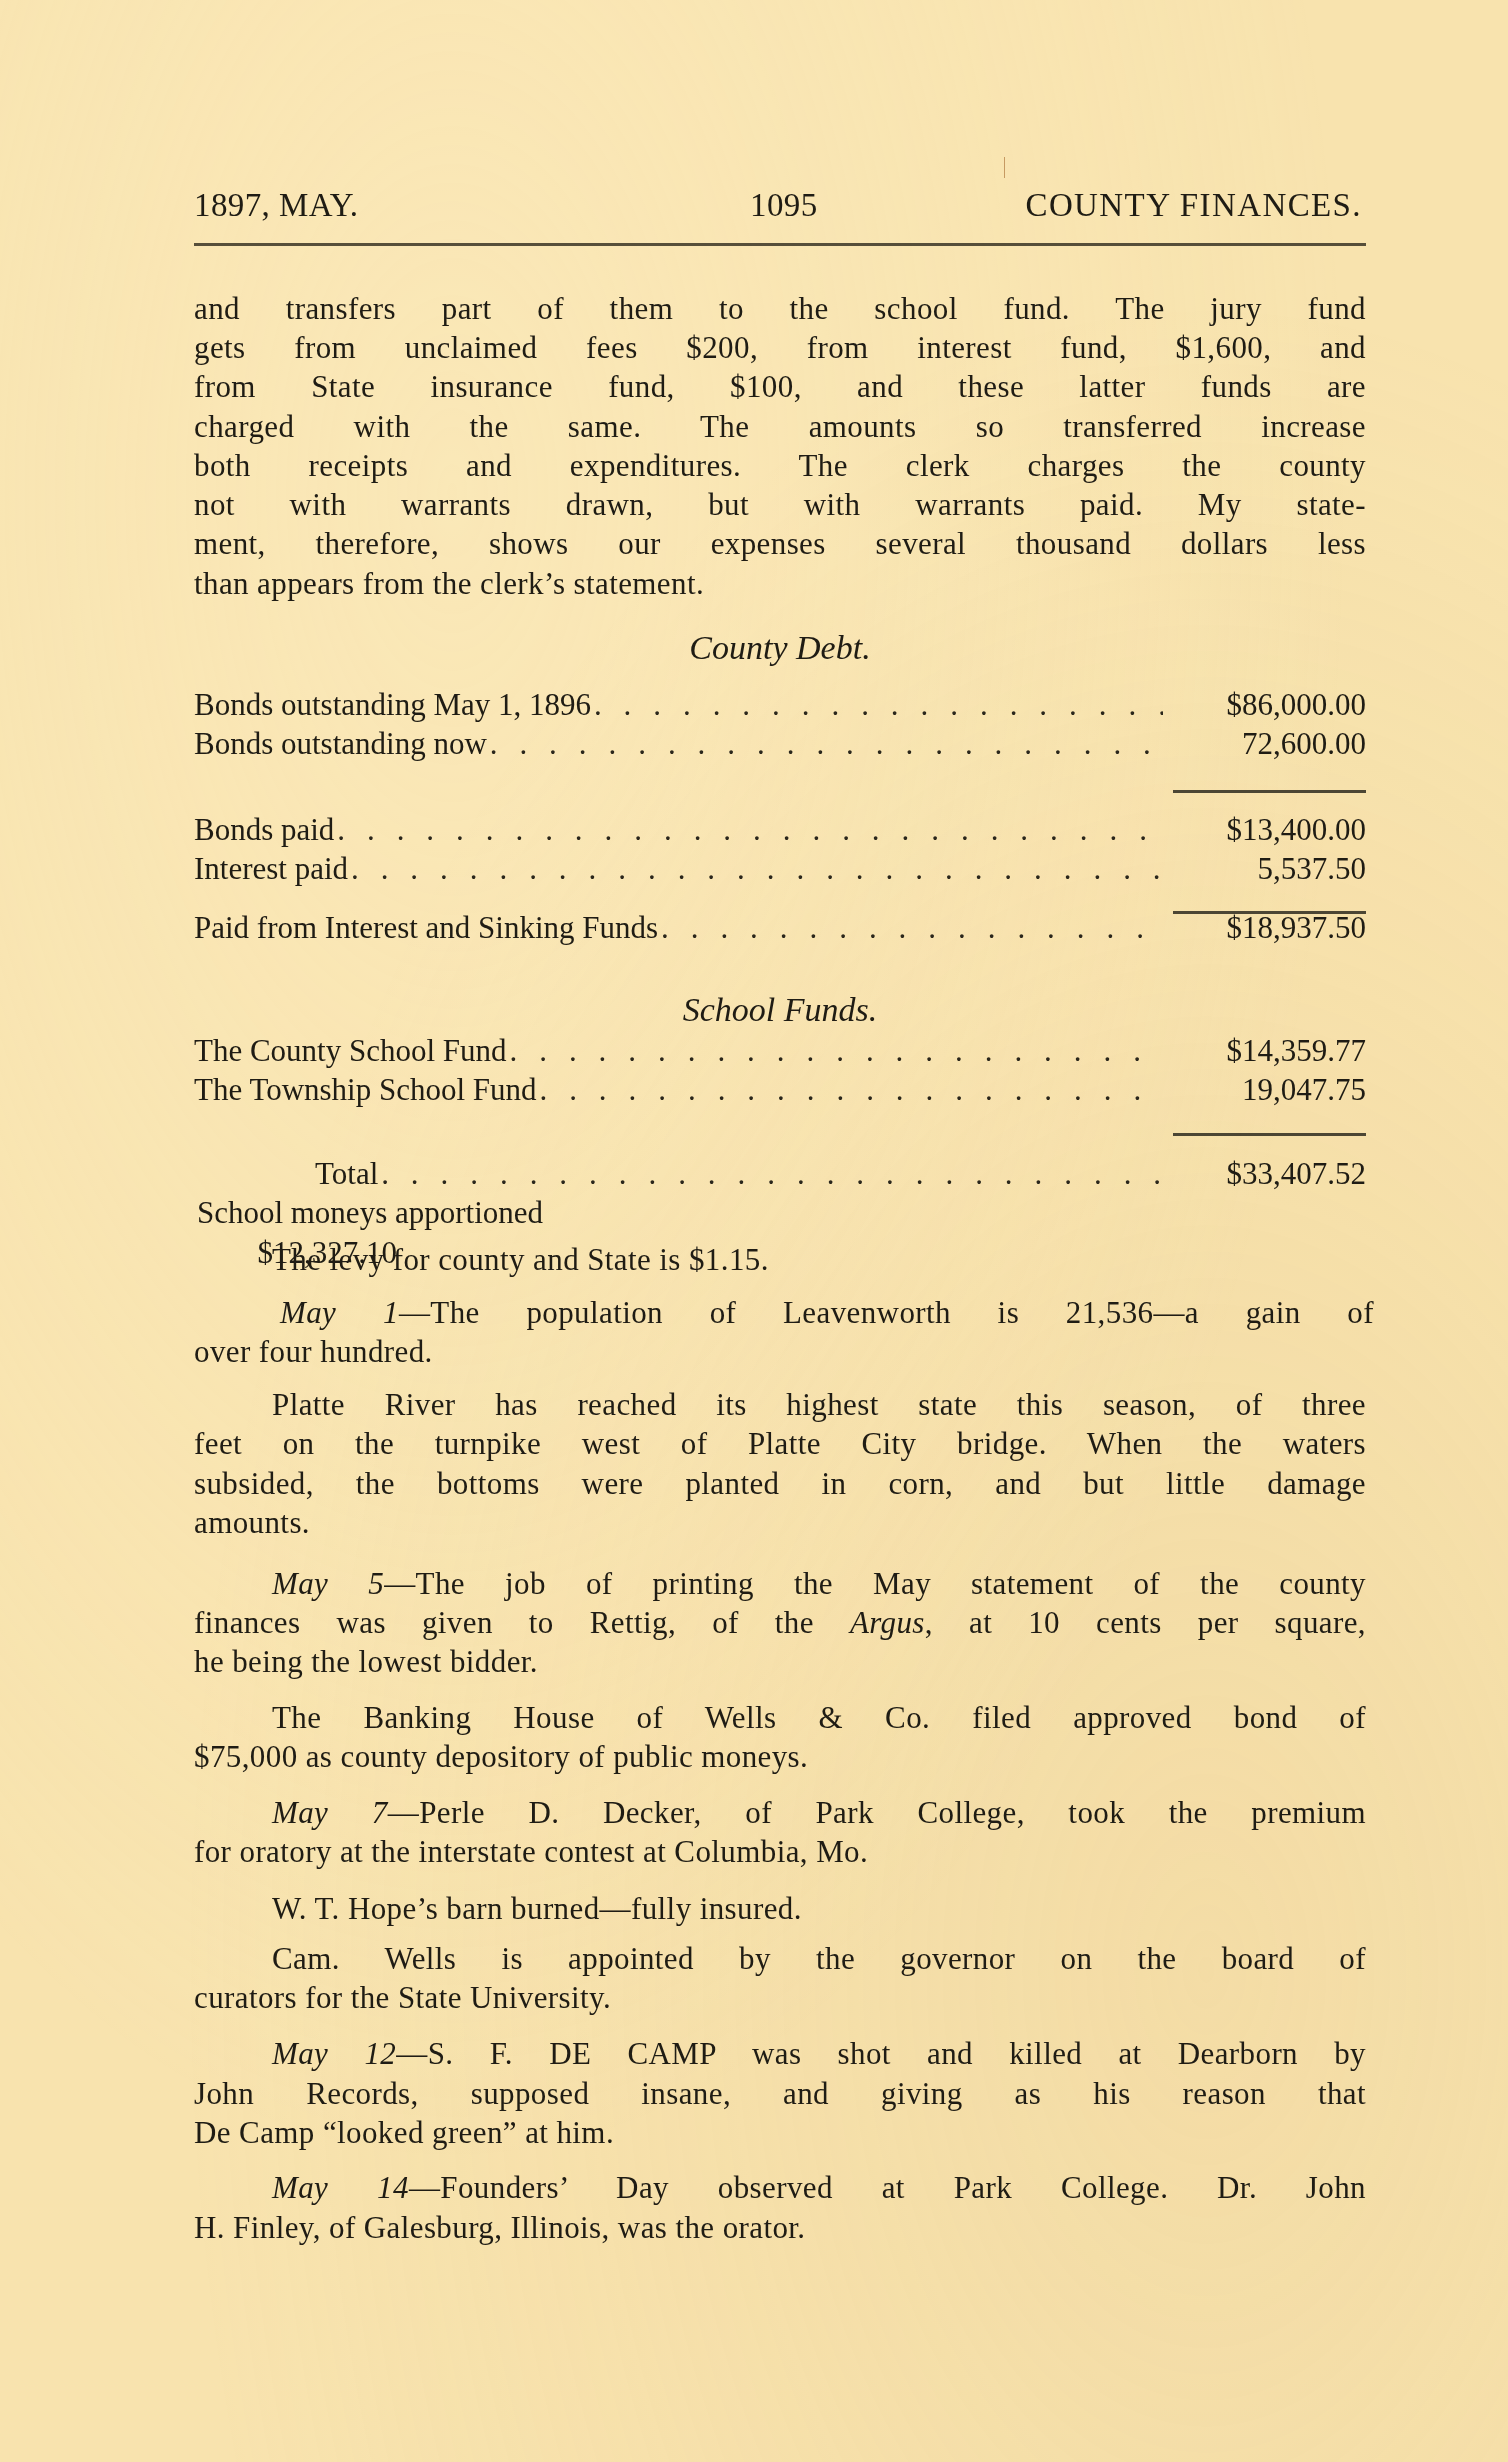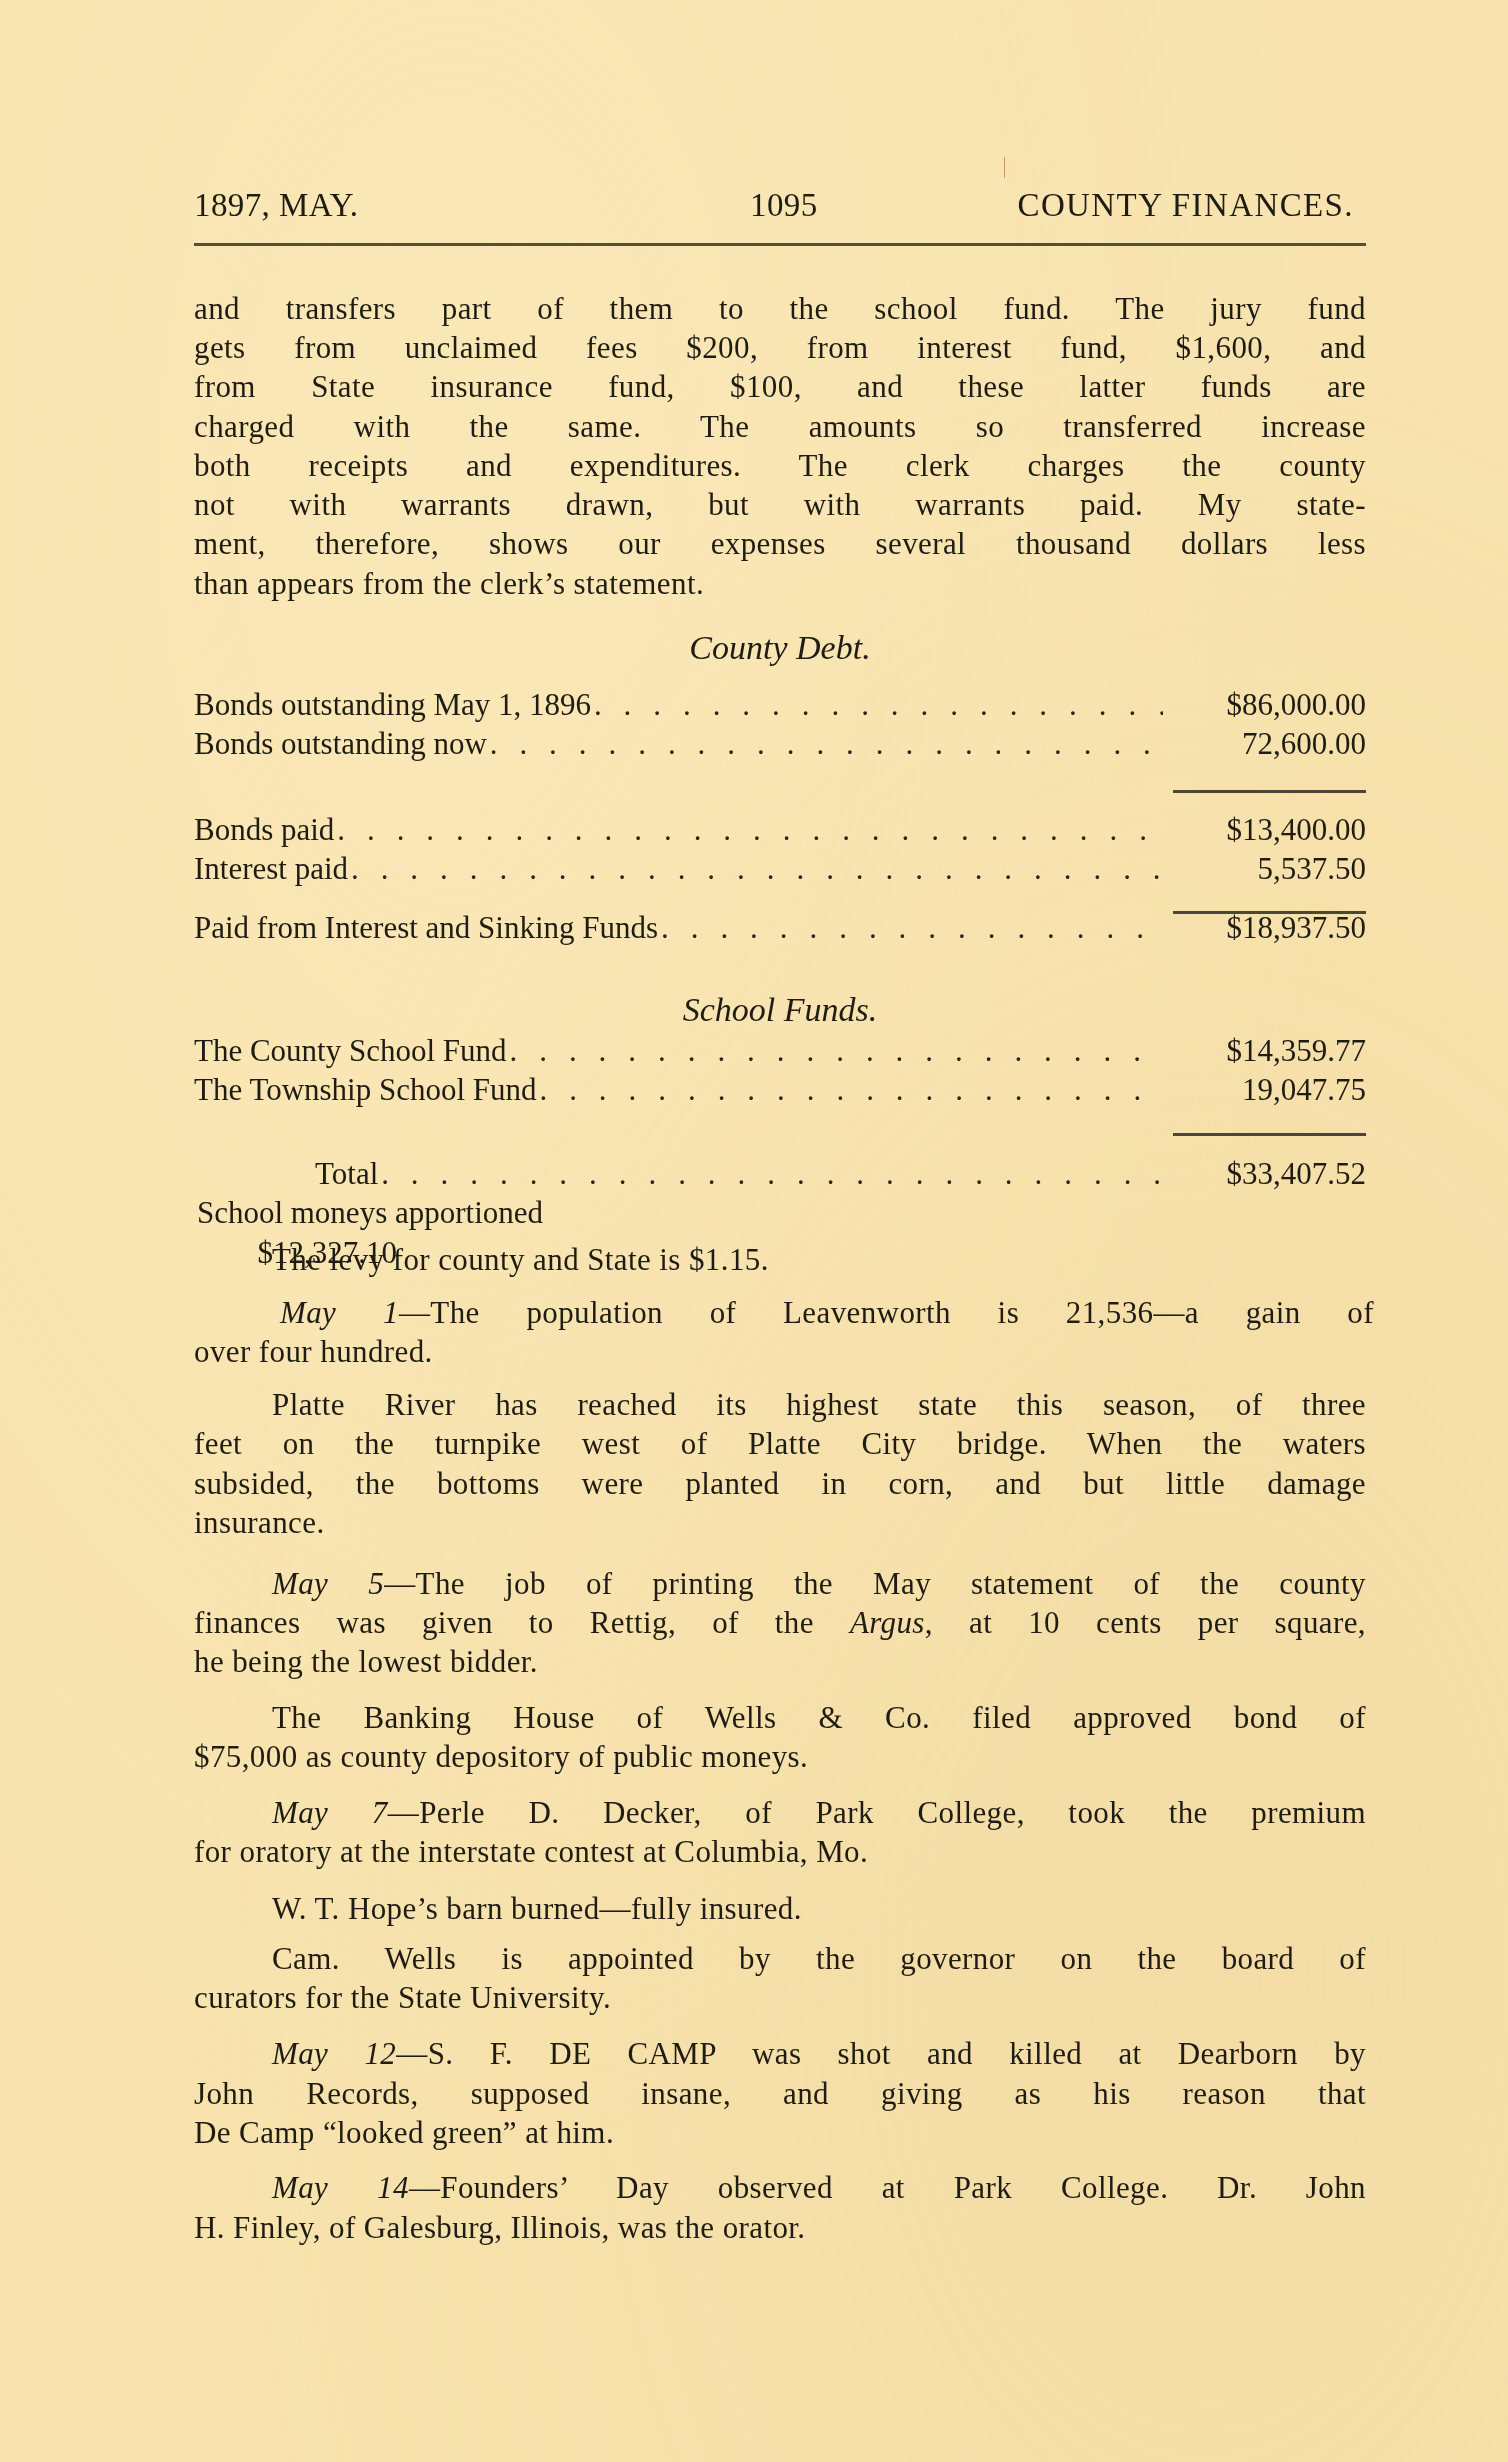--- a/index.html
+++ b/index.html
@@ -15,21 +15,21 @@
     overflow: hidden;
   }
   .page { position: absolute; left: 194px; top: 0; width: 1172px; }
 
   .running-head {
     position: absolute; top: 187px; left: 0; width: 1172px; height: 43px;
     font-size: 33px; letter-spacing: 0.4px;
   }
   .running-head .left { position: absolute; left: 0; top: 0; }
   .running-head .center { position: absolute; left: 556px; top: 0; }
-  .running-head .right { position: absolute; right: 12px; top: 0; letter-spacing: 1.4px; }
+  .running-head .right { position: absolute; right: 4px; top: 0; letter-spacing: 1.4px; }
   .head-rule {
     position: absolute; top: 243px; left: 0; width: 1172px; height: 2.9px;
     background: #3a3424; opacity: 0.85;
   }
 
   .line {
     position: absolute; left: 0; width: 1172px;
     font-size: 31px; line-height: 40px; height: 40px;
     white-space: nowrap;
     text-align: justify; text-align-last: justify;
@@ -142,21 +142,21 @@
   </div>
 
   <div class="line indent last" style="top:1240px;">The levy for county and State is $1.15.</div>
 
   <div class="line indent" style="top:1293px;margin-left:8px;"><em class="date">May 1</em><span>—The population of Leavenworth is 21,536—a gain of</span></div>
   <div class="line last" style="top:1332px;">over four hundred.</div>
 
   <div class="line indent" style="top:1385px;">Platte River has reached its highest state this season, of three</div>
   <div class="line" style="top:1424px;">feet on the turnpike west of Platte City bridge.   When the waters</div>
   <div class="line" style="top:1464px;">subsided, the bottoms were planted in corn, and but little damage</div>
-  <div class="line last" style="top:1503px;">insurance.</div>
+  <div class="line last" style="top:1503px;">amounts.</div>
 
   <div class="line indent" style="top:1564px;"><em class="date">May 5</em><span>—The job of printing the May statement of the county</span></div>
   <div class="line" style="top:1603px;"><span>finances was given to Rettig, of the </span><em>Argus</em><span>, at 10 cents per square,</span></div>
   <div class="line last" style="top:1642px;">he being the lowest bidder.</div>
 
   <div class="line indent" style="top:1698px;">The Banking House of Wells &amp; Co. filed approved bond of</div>
   <div class="line last" style="top:1737px;">$75,000 as county depository of public moneys.</div>
 
   <div class="line indent" style="top:1793px;"><em class="date">May 7</em><span>—Perle D. Decker, of Park College, took the premium</span></div>
   <div class="line last" style="top:1832px;">for oratory at the interstate contest at Columbia, Mo.</div>

